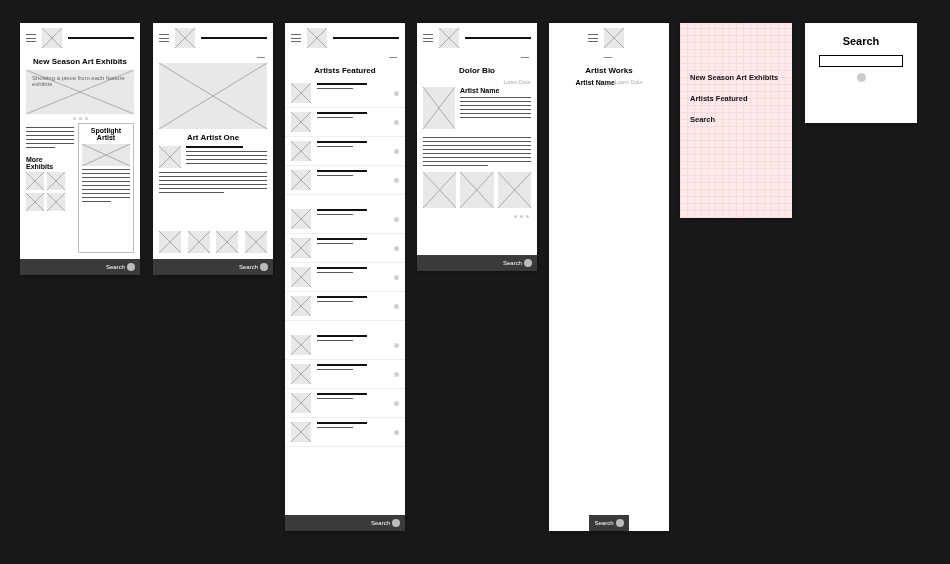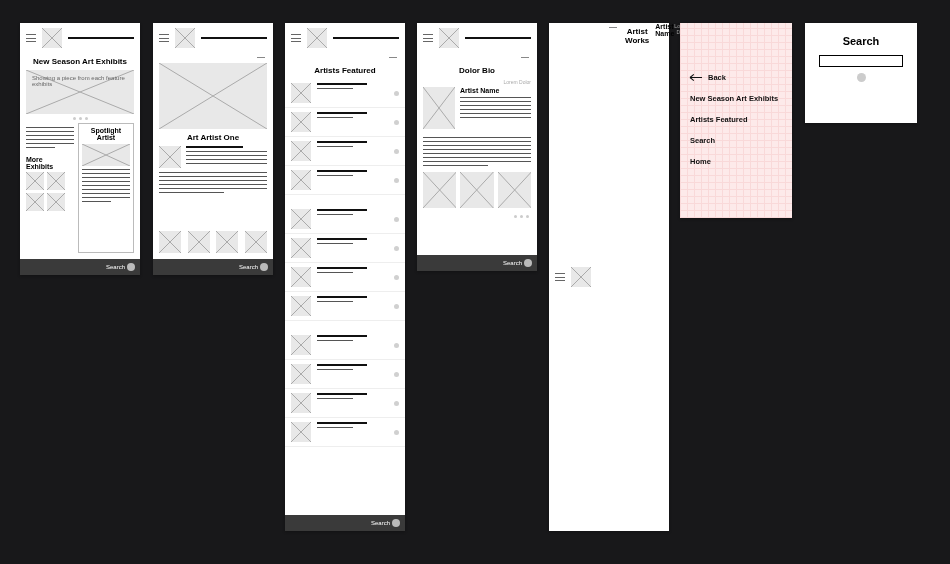--- a/index.html
+++ b/index.html
@@ -520,21 +520,21 @@
         <div class="dot"></div>
         <div class="dot"></div>
       </div>
   <div style="flex:1;"></div>
   <div class="ftr">
         <span class="ftr-label">Search</span>
         <div class="ftr-dot"></div>
       </div>
 </div>
 
-<div class="artboard" style="left:549px; top:23px; width:120px; height:508px; display:flex; flex-direction:row;">
+<div class="artboard" style="left:549px; top:23px; width:120px; height:508px; display:flex; flex-direction:column;align-items:center;">
   <div class="hdr">
     <div class="hamburger">
           <span></span>
           <span></span>
           <span></span>
         </div>
     <div class="logo ph">
           <svg>
             <line x1="0" y1="0" x2="100%" y2="100%" stroke="#aaa"></line>
             <line x1="100%" y1="0" x2="0" y2="100%" stroke="#aaa"></line>
@@ -598,34 +598,27 @@
   </div>
   <div class="ftr">
         <span class="ftr-label">Search</span>
         <div class="ftr-dot"></div>
       </div>
 </div>
 
 <div class="artboard menu-artboard" style="left:680px; top:23px; width:112px; height:195px;">
   <div style="height:44px;"></div>
   <div class="menu-item">
-        <div class="arrow-back"></div>
-        <span>Back</span>
-      </div>
-  <div class="menu-item">
         <span>New Season Art Exhibits</span>
       </div>
   <div class="menu-item">
         <span>Artists Featured</span>
       </div>
   <div class="menu-item">
         <span>Search</span>
-      </div>
-  <div class="menu-item">
-        <span>Home</span>
       </div>
 </div>
 
 <div class="artboard" style="left:805px; top:23px; width:112px; height:100px;">
   <div class="search-title">Search</div>
   <div class="search-box"></div>
   <div class="search-dot"></div>
 </div>
 
 </div>

